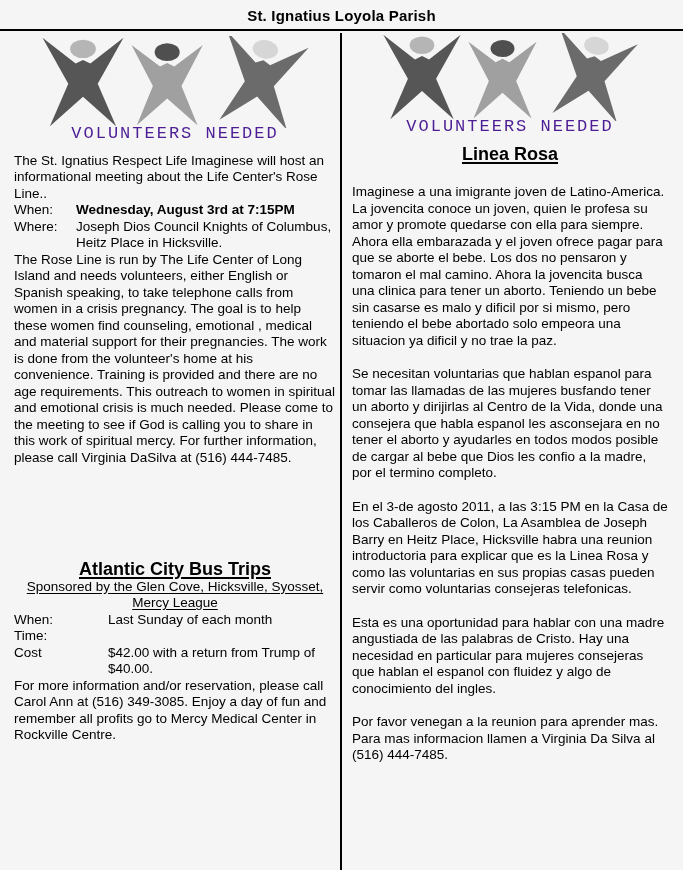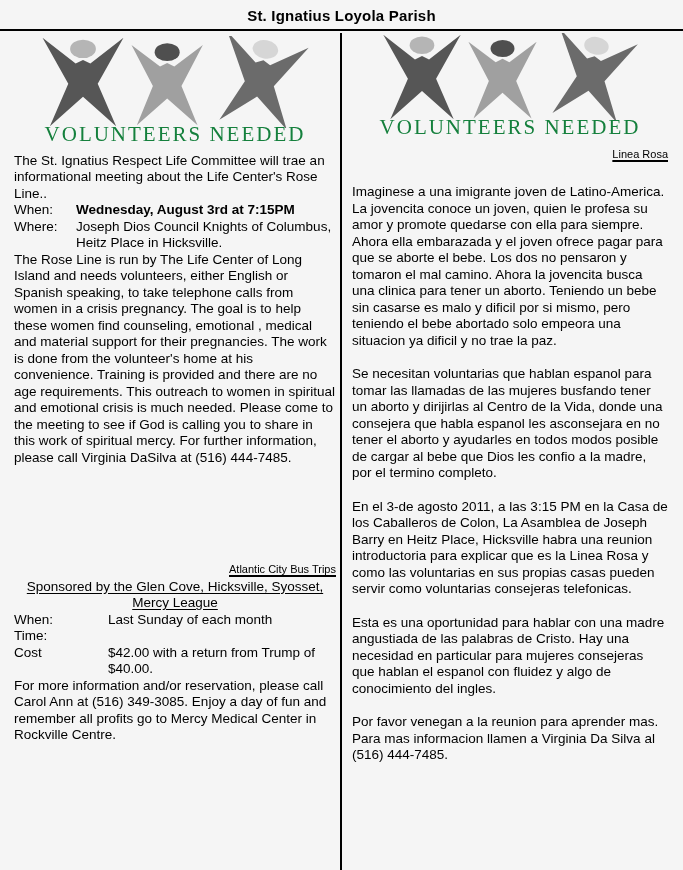--- a/index.html
+++ b/index.html
@@ -16,39 +16,39 @@
 
   .divider-v { position: absolute; left: 340px; top: 33px; width: 2px; height: 837px; background: #000; }
 
   .col { position: absolute; font-size: 13.5px; line-height: 16.5px; }
   .col-left  { left: 14px;  top: 36px; width: 322px; }
   .col-right { left: 352px; top: 33px; width: 316px; }
 
   .clipart { text-align: center; margin-bottom: 10px; }
   .clipart svg { display: block; margin: 0 auto; }
   .clipart-caption {
-    font-family: Liberation Serif, serif;
-    font-size: 21px; letter-spacing: 2px; white-space: nowrap;
-    color: #15803d; margin-top: -2px;
+    font-family: Liberation Mono, monospace;
+    font-size: 17px; letter-spacing: 2px; white-space: nowrap;
+    color: #4c1d95; margin-top: -2px;
   }
 
   .kv { display: flex; align-items: flex-start; }
   .kv1 .kv-label { flex: none; width: 62px; }
   .kv2 .kv-label { flex: none; width: 94px; }
   .kv-value { flex: 1; }
   .kv2 .kv-value { max-width: 212px; }
 
   .strong-underline {
     font-weight: bold;
     text-decoration-thickness: 2px;
     text-underline-offset: 2px;
   }
 
   .sec-title {
-    text-align: right; font-weight: normal; font-size: 11px;
+    text-align: center; font-weight: bold; font-size: 18px;
     text-decoration: underline; text-decoration-thickness: 2px; text-underline-offset: 2px;
     margin-bottom: 1px;
   }
   .sec-subtitle { text-align: center; text-decoration: underline; text-underline-offset: 2px; }
 
   .bus-section { margin-top: 95px; }
 
   .para { margin: 0 0 17px 0; }
   .linea-title { margin-top: 6px; margin-bottom: 22px; }
 </style>
@@ -81,21 +81,21 @@
               <ellipse cx="50" cy="14" rx="14" ry="10" fill="#d6d6d6"></ellipse>
               <polygon points="6,2 42,30 50,26 58,30 96,4 66,52 88,96 50,66 14,98 34,52" fill="#6b6b6b"></polygon>
             </g>
           </g>
         </defs>
         <use href="#figtrio"></use>
       </svg>
       <div class="clipart-caption">VOLUNTEERS NEEDED</div>
     </div>
 
-    <div class="body-text">The St. Ignatius Respect Life Committee will trae an informational meeting about the Life Center's Rose Line..</div>
+    <div class="body-text">The St. Ignatius Respect Life Imaginese will host an informational meeting about the Life Center's Rose Line..</div>
 
     <div class="kv kv1">
       <span class="kv-label">When:</span>
       <span class="kv-value"><span class="strong-underline">Wednesday, August 3rd at 7:15PM</span></span>
     </div>
 
     <div class="kv kv1">
       <span class="kv-label">Where:</span>
       <span class="kv-value">Joseph Dios Council Knights of Columbus, Heitz Place in Hicksville.</span>
     </div>

